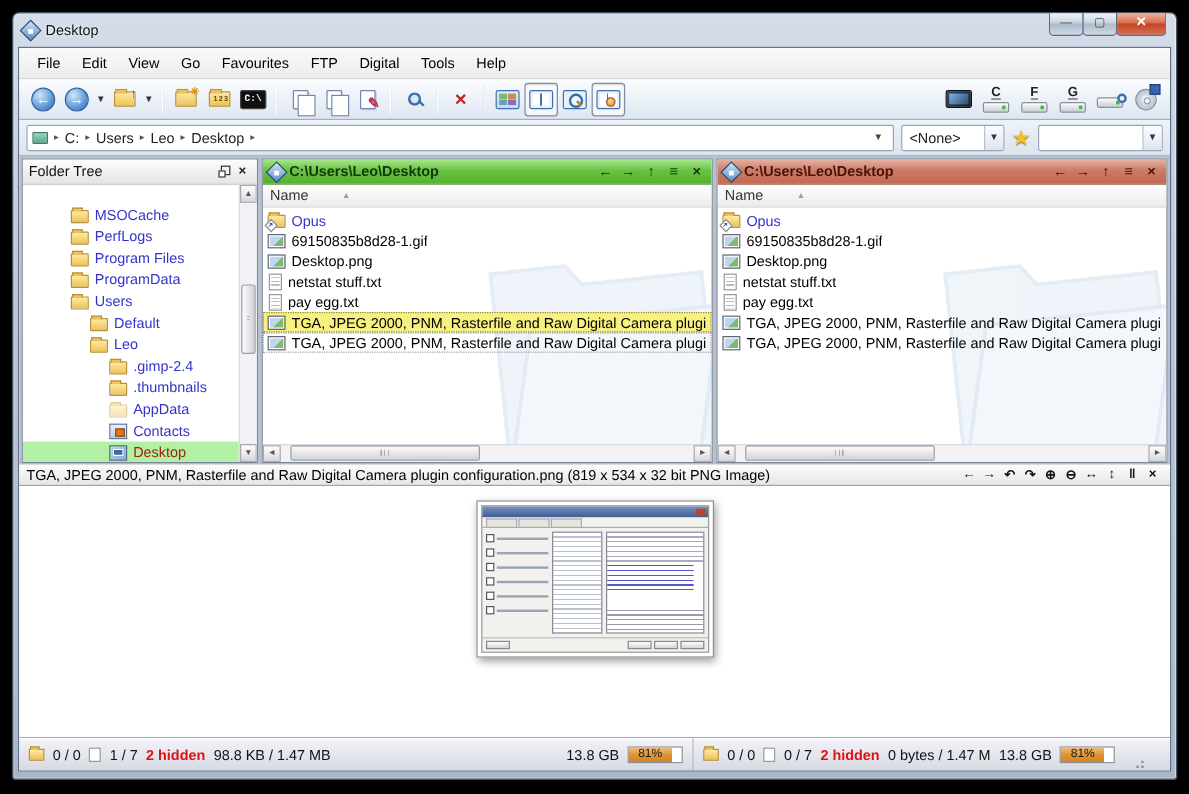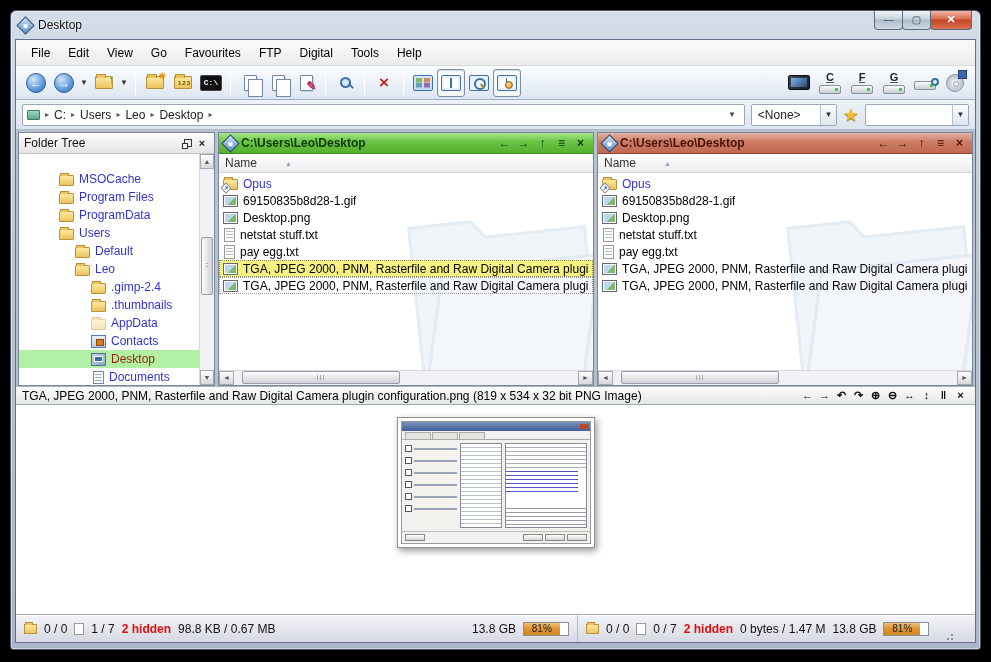--- a/index.html
+++ b/index.html
@@ -364,20 +364,24 @@
           <span class="th-icon">×</span>
         </div>
         <div class="tree-body">
           <div class="tree-list" id="tree-list">
               <div class="tree-row" style="padding-left: 40px;">
                 <span class="fi folder"></span>
                 <span class="lbl">MSOCache</span>
               </div>
               <div class="tree-row" style="padding-left: 40px;">
                 <span class="fi folder"></span>
+                <span class="lbl">PerfLogs</span>
+              </div>
+              <div class="tree-row" style="padding-left: 40px;">
+                <span class="fi folder"></span>
                 <span class="lbl">Program Files</span>
               </div>
               <div class="tree-row" style="padding-left: 40px;">
                 <span class="fi folder"></span>
                 <span class="lbl">ProgramData</span>
               </div>
               <div class="tree-row" style="padding-left: 40px;">
                 <span class="fi folder"></span>
                 <span class="lbl">Users</span>
               </div>
@@ -611,21 +615,21 @@
       </div>
     </div>
 
     <div class="statusbar">
       <div class="sb-half left">
         <span class="sb-ico-folder"></span>
         <span>0 / 0</span>
         <span class="sb-ico-file"></span>
         <span>1 / 7</span>
         <span class="hidden-txt">2 hidden</span>
-        <span>98.8 KB / 0.67 MB</span>
+        <span>98.8 KB / 1.47 MB</span>
         <span class="sb-spring"></span>
         <span>13.8 GB</span>
         <span class="pbar">
             <span class="pfill" style="width:81%">81%</span>
           </span>
       </div>
       <div class="sb-half right">
         <span class="sb-ico-folder"></span>
         <span>0 / 0</span>
         <span class="sb-ico-file"></span>

